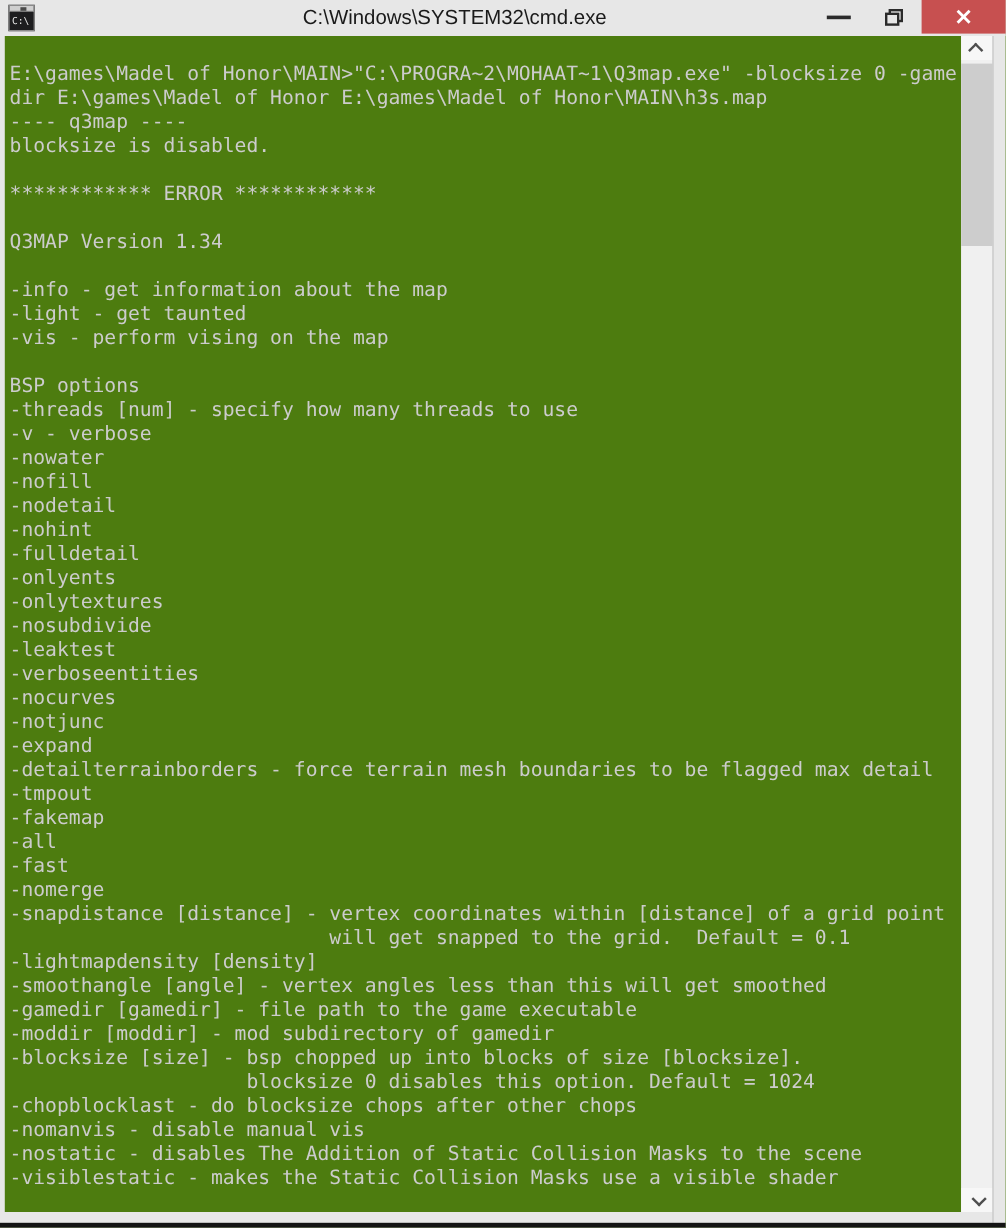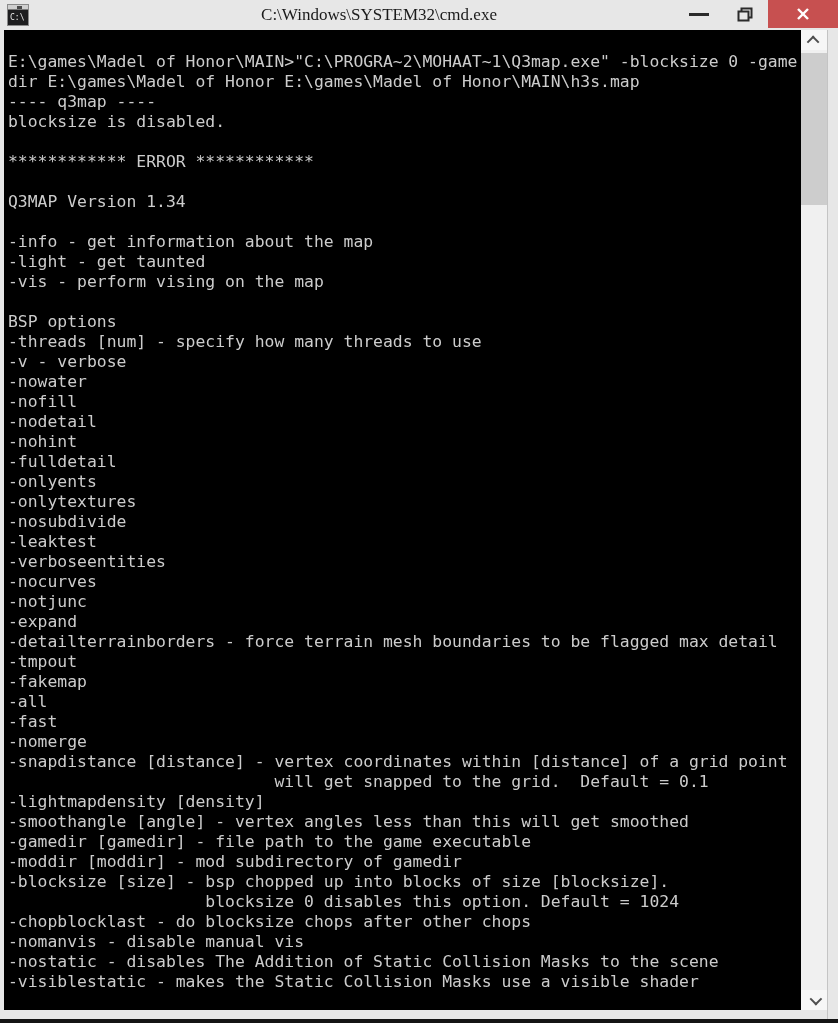--- a/index.html
+++ b/index.html
@@ -42,42 +42,41 @@
     color: #e8e8e8;
     letter-spacing: 0;
   }
   .window-title {
     position: absolute; left: 100px; right: 180px; top: 0;
     height: 30px; line-height: 30px;
     text-align: center;
     font-size: 17px;
     color: #1a1a1a;
     white-space: nowrap;
-    font-family: Liberation Serif, serif;
   }
   .caption-buttons {
     position: absolute; right: 0; top: 0;
     height: 28px;
     display: flex; align-items: stretch;
   }
   .cap-btn {
     width: 46px; height: 28px;
     display: flex; align-items: center; justify-content: center;
   }
   .cap-btn.close { width: 70px; background: #c75050; }
   .glyph-min {
     display: block; width: 20px; height: 3px;
     background: #2b2b2b;
   }
 
   
   .console {
     position: absolute; left: 4px; top: 30px;
     width: 797px; height: 980px;
-    background: #000000;
+    background: #4d7c0f;
     overflow: hidden;
   }
   .console pre {
     margin: 0;
     padding: 22px 0 0 4px;
     font-family: "DejaVu Sans Mono", monospace;
     font-size: 16.4px;
     line-height: 20px;
     color: #cccccc;
     white-space: pre;

